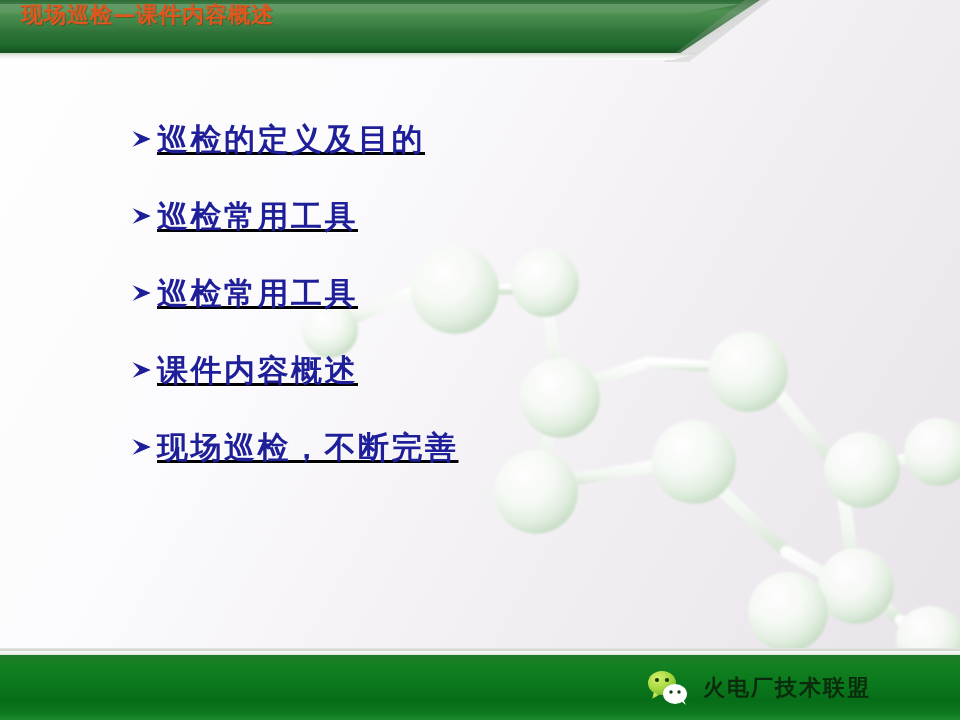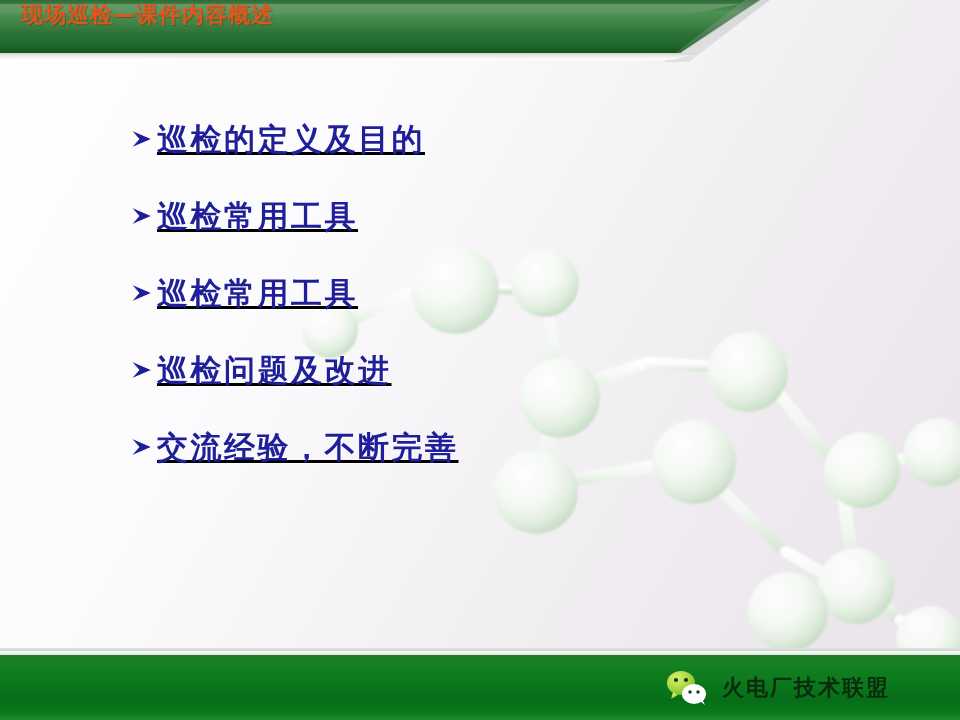--- a/index.html
+++ b/index.html
@@ -139,21 +139,21 @@
     background: linear-gradient(to bottom,
       #1f7a2a 0%,
       #148021 14%,
       #0b7a1d 40%,
       #076d18 70%,
       #0d7a1f 90%,
       #1d8c2c 100%);
   }
   .footer-brand {
     position: absolute;
-    left: 664px;
+    left: 645px;
     top: 666px;
     display: flex;
     align-items: center;
     height: 44px;
   }
   .wechat-icon {
     width: 48px;
     height: 40px;
     display: block;
   }
@@ -255,28 +255,28 @@
       <svg class="bullet-arrow" viewBox="0 0 26 26">
         <path d="M3 4 L24 13 L3 22 L11 13 Z" fill="#1f1f99" stroke="#ffffff" stroke-width="1"></path>
       </svg>
       <span class="bullet-text">巡检常用工具</span>
     </div>
 
     <div class="bullet-item">
       <svg class="bullet-arrow" viewBox="0 0 26 26">
         <path d="M3 4 L24 13 L3 22 L11 13 Z" fill="#1f1f99" stroke="#ffffff" stroke-width="1"></path>
       </svg>
-      <span class="bullet-text">巡检问题及改进</span>
-    </div>
-
-    <div class="bullet-item">
-      <svg class="bullet-arrow" viewBox="0 0 26 26">
-        <path d="M3 4 L24 13 L3 22 L11 13 Z" fill="#1f1f99" stroke="#ffffff" stroke-width="1"></path>
-      </svg>
-      <span class="bullet-text">交流经验，不断完善</span>
+      <span class="bullet-text">课件内容概述</span>
+    </div>
+
+    <div class="bullet-item">
+      <svg class="bullet-arrow" viewBox="0 0 26 26">
+        <path d="M3 4 L24 13 L3 22 L11 13 Z" fill="#1f1f99" stroke="#ffffff" stroke-width="1"></path>
+      </svg>
+      <span class="bullet-text">现场巡检，不断完善</span>
     </div>
 
   </div>
 
   <div class="footer-hairline-1"></div>
   <div class="footer-hairline-2"></div>
   <div class="footer-bar"></div>
 
   <div class="footer-brand">
     <svg class="wechat-icon" viewBox="0 0 48 40">

